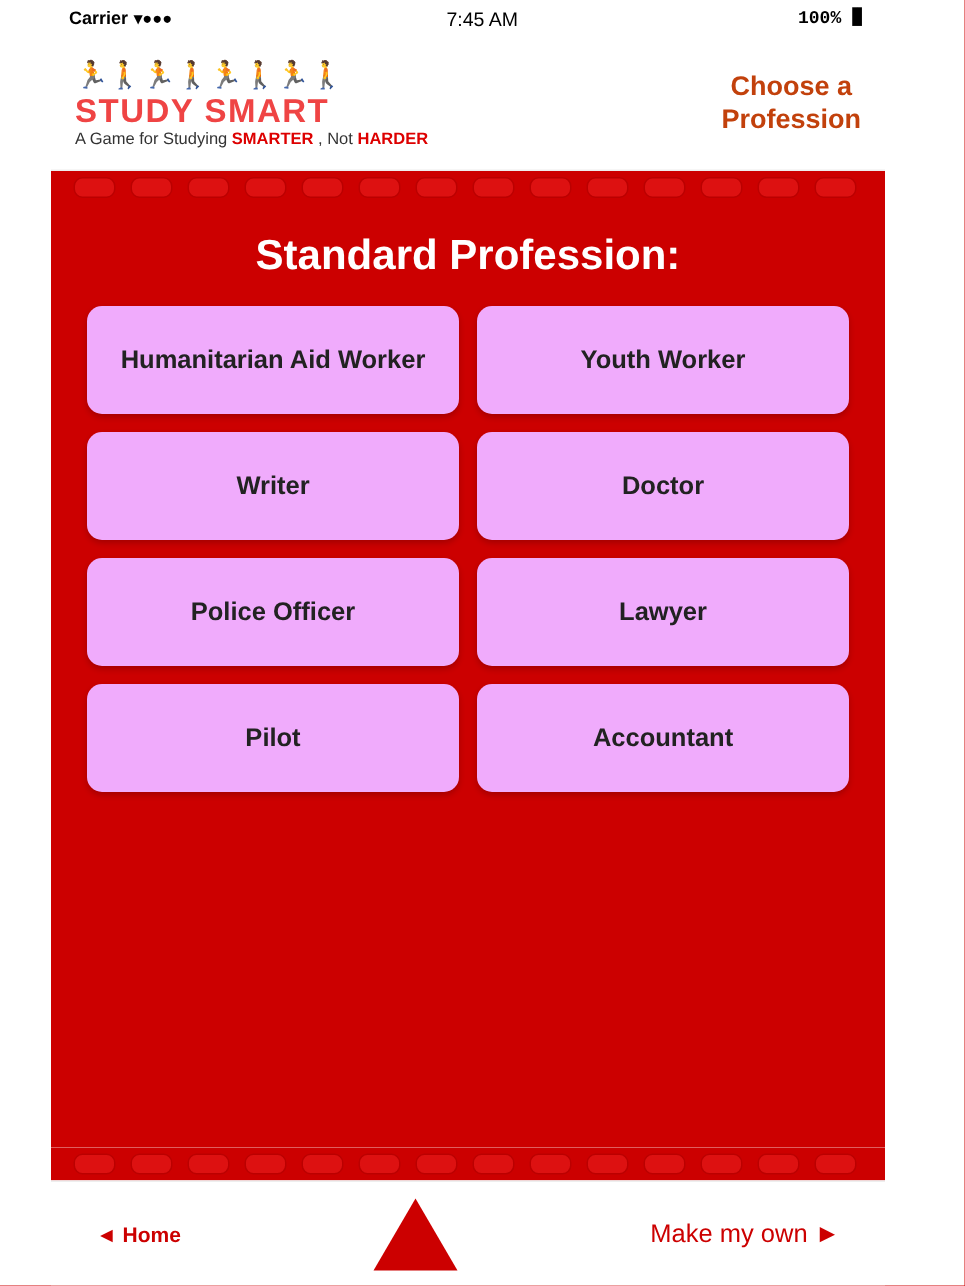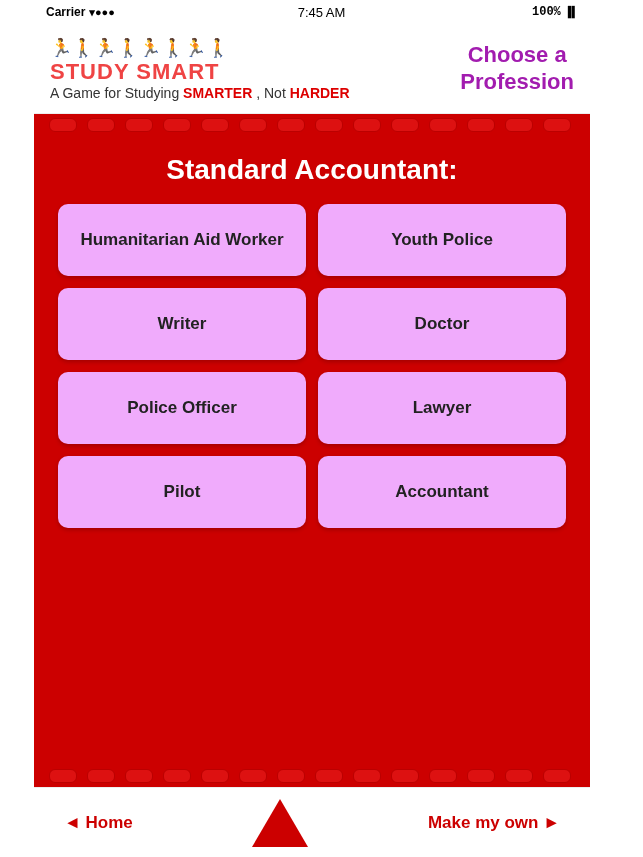--- a/index.html
+++ b/index.html
@@ -47,30 +47,30 @@
     }
 
     .logo-title {
       font-size: 22px;
       font-weight: 900;
       color: #ef4444;
       letter-spacing: 1px;
     }
 
     .logo-subtitle {
-      font-size: 14px;
+      font-size: 11px;
       color: #333;
     }
 
     .logo-subtitle span.smarter { color: #d00; font-weight: bold; }
     .logo-subtitle span.harder { color: #d00; font-weight: bold; }
 
     .header-title {
-      color: #a21caf;
-      font-size: 22px;
+      color: #c2410c;
+      font-size: 18px;
       font-weight: 900;
       text-align: center;
       line-height: 1.2;
     }
 
     
     .brick-row {
       height: 22px;
       background: #cc0000;
       display: flex;
@@ -133,21 +133,21 @@
       height: 70px;
       display: flex;
       align-items: center;
       justify-content: space-between;
       padding: 0 30px;
       border-top: 1px solid #eee;
     }
 
     .footer-home {
       color: #cc0000;
-      font-size: 17px;
+      font-size: 14px;
       font-weight: 700;
       display: flex;
       align-items: center;
       gap: 4px;
       cursor: pointer;
       text-align: right;
     }
 
     .footer-logo {
       display: flex;
@@ -159,21 +159,21 @@
       height: 0;
       border-left: 28px solid transparent;
       border-right: 28px solid transparent;
       border-bottom: 48px solid #cc0000;
       position: relative;
     }
 
     .footer-make-own {
       color: #cc0000;
       font-size: 17px;
-      font-weight: 700;
+      font-weight: 400;
       display: flex;
       align-items: center;
       gap: 4px;
       cursor: pointer;
       justify-content: center;
     }
 
     
     .app-container {
       width: 590px;
@@ -249,25 +249,25 @@
     <div class="brick-stud"></div>
     <div class="brick-stud"></div>
     <div class="brick-stud"></div>
     <div class="brick-stud"></div>
     <div class="brick-stud"></div>
     <div class="brick-stud"></div>
   </div>
 
   <div class="scrollable-content">
     <div class="main-content">
-      <div class="section-title">Standard Accountant:</div>
+      <div class="section-title">Standard Profession:</div>
       <div class="profession-grid" id="profession-grid">
 
       <button class="profession-btn">Humanitarian Aid Worker</button>
-          <button class="profession-btn">Youth Police</button>
+          <button class="profession-btn">Youth Worker</button>
           <button class="profession-btn">Writer</button>
           <button class="profession-btn">Doctor</button>
           <button class="profession-btn">Police Officer</button>
           <button class="profession-btn">Lawyer</button>
           <button class="profession-btn">Pilot</button>
           <button class="profession-btn">Accountant</button>
         </div>
     </div>
   </div>
 

